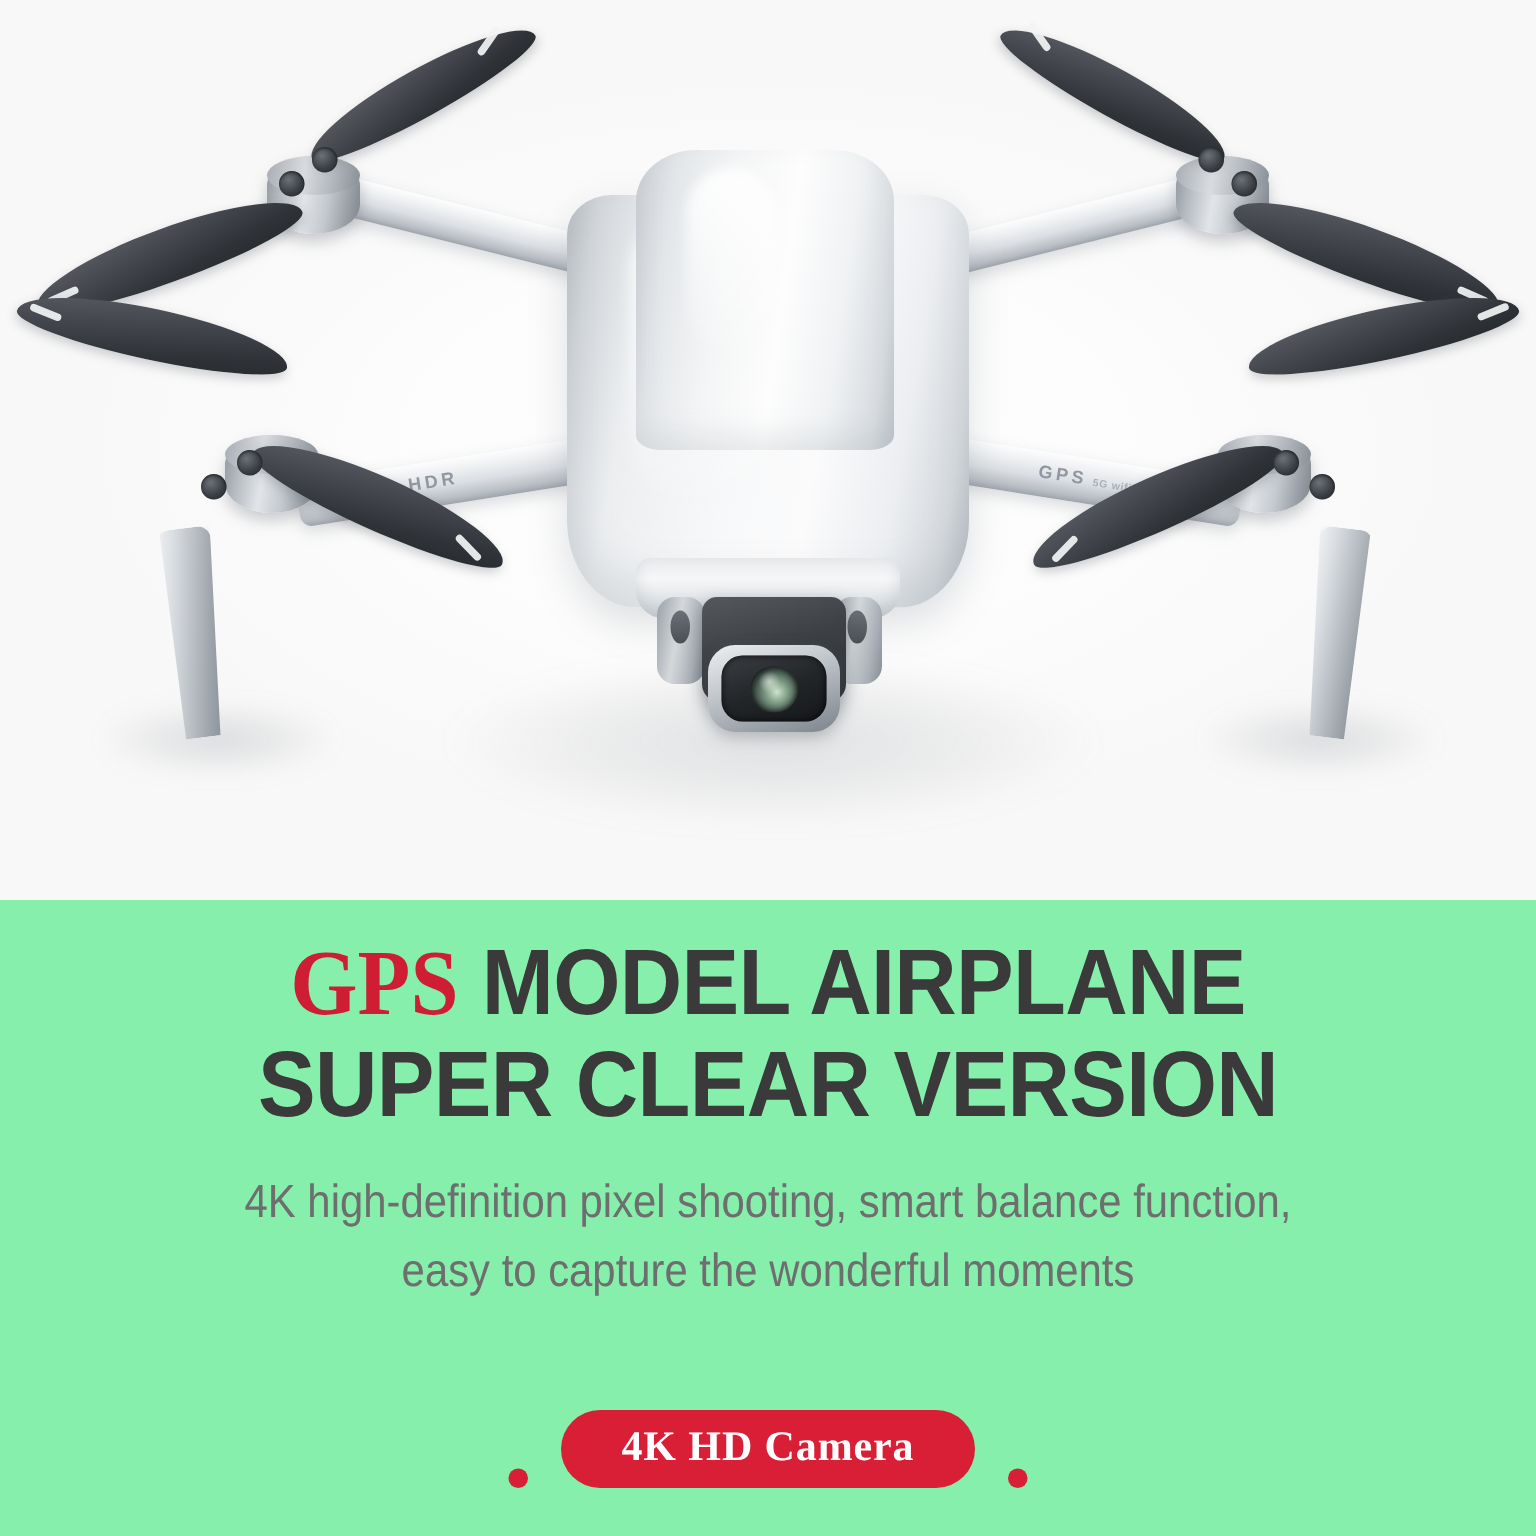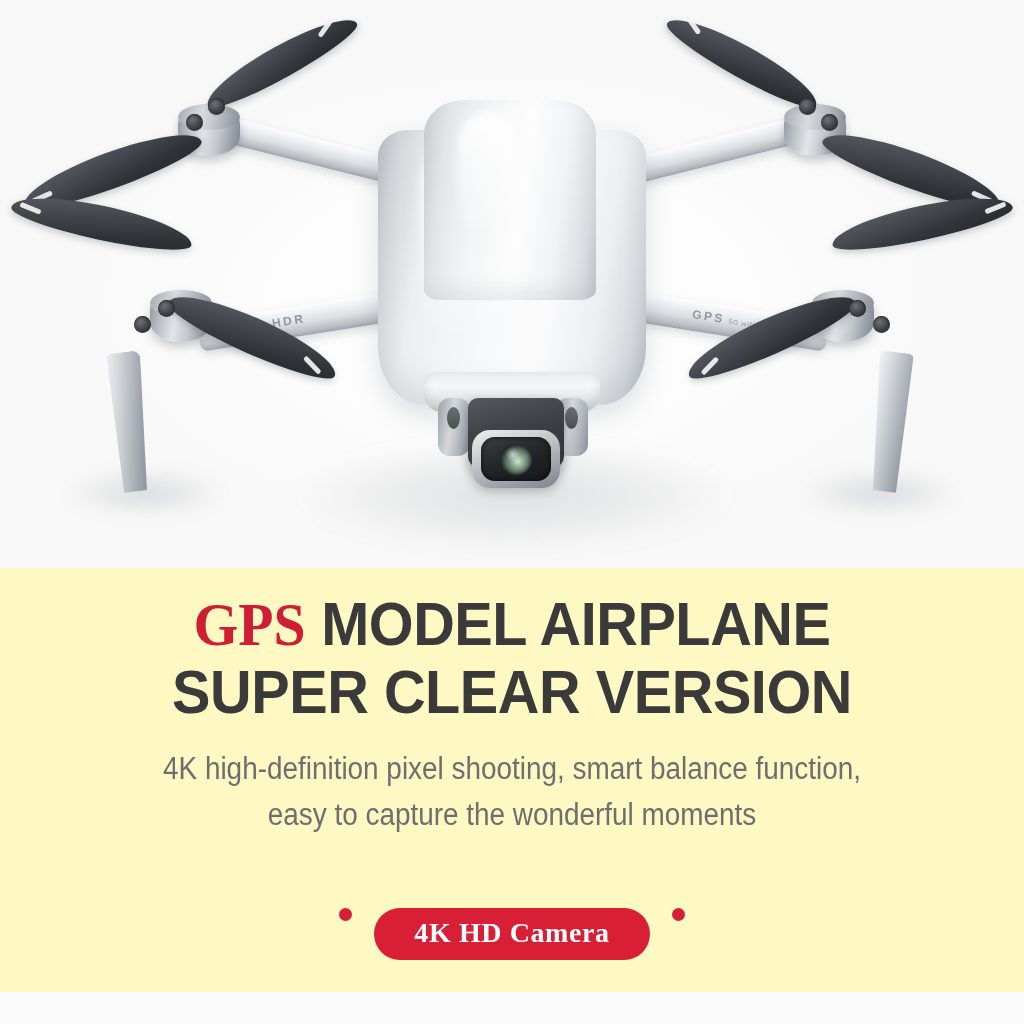--- a/index.html
+++ b/index.html
@@ -261,23 +261,23 @@
     border-radius: 50%;
     background:
       radial-gradient(circle at 40% 34%, rgba(255,255,255,0.55) 0%, rgba(255,255,255,0) 26%),
       radial-gradient(circle at 56% 56%, #cfe3cd 0%, #7d9b84 30%, #3a4a44 62%, #14181a 100%);
     box-shadow: inset 0 0 4px rgba(0,0,0,0.85);
   }
 
   
   #copy {
     position: absolute;
-    left: 0; top: 568px;
+    left: 0; top: 600px;
     width: 1024px; height: 424px;
-    background: #fef9c3;
+    background: #86efac;
   }
   .headline {
     text-align: center;
     font-family: "Liberation Sans", sans-serif;
     font-weight: 700;
     font-size: 62px;
     line-height: 68px;
     color: #3a3a3a;
     letter-spacing: -0.5px;
     transform: scaleX(0.93);
@@ -302,21 +302,21 @@
     transform: scaleX(0.90);
   }
   .subcopy .sc-line { display: block; }
 
   
   .badge-row {
     position: absolute;
     left: 0; top: 340px;
     width: 1024px;
     display: flex;
-    align-items: flex-start;
+    align-items: flex-end;
     justify-content: center;
     gap: 22px;
   }
   .badge-dot {
     width: 13px; height: 13px;
     border-radius: 50%;
     background: #d81f35;
     flex: none;
   }
   .badge-pill {

